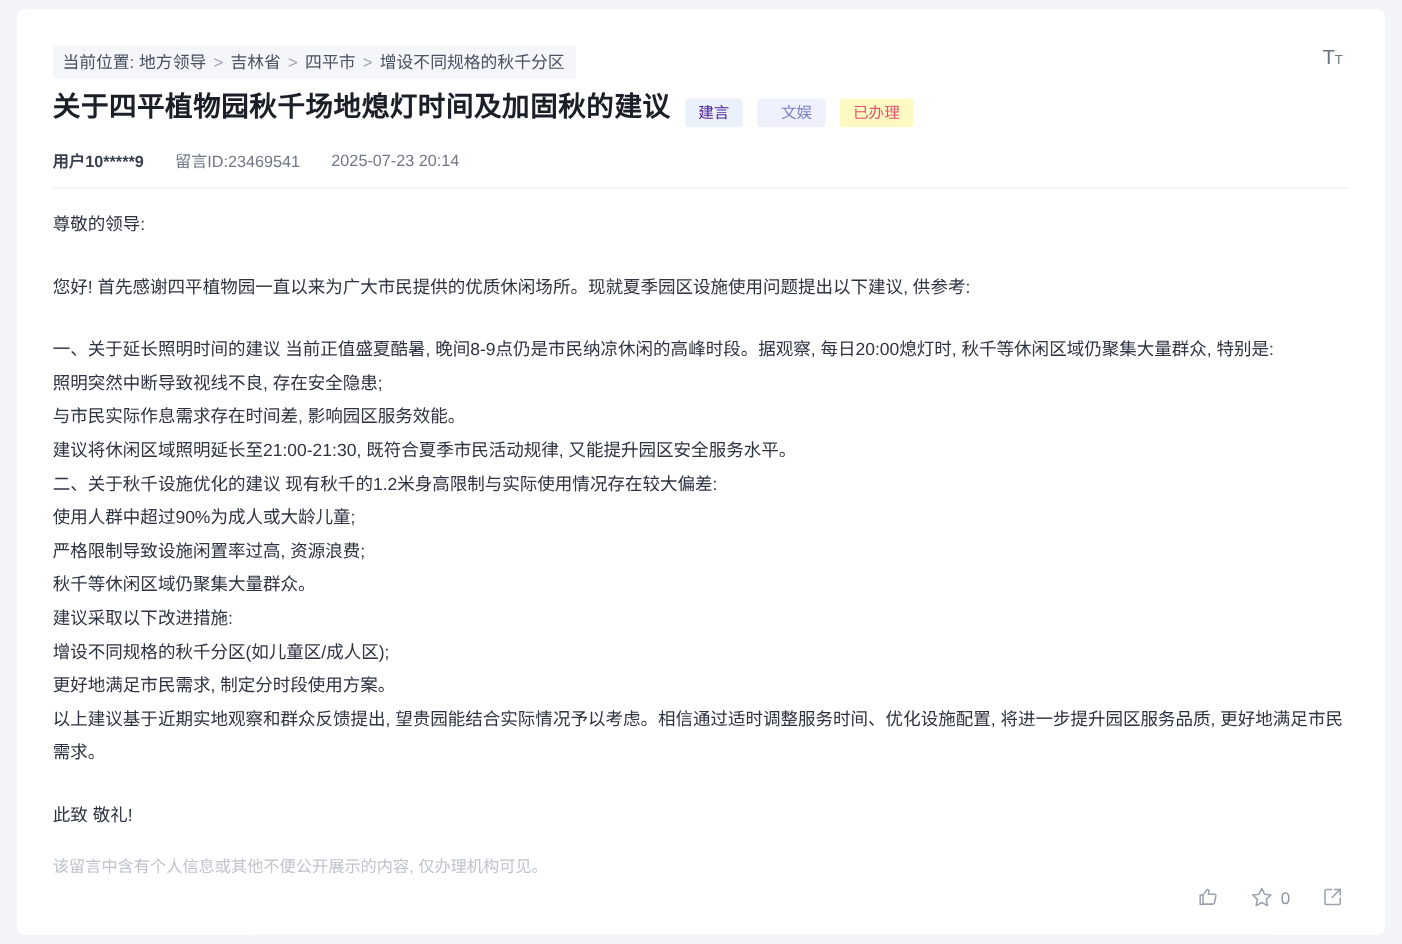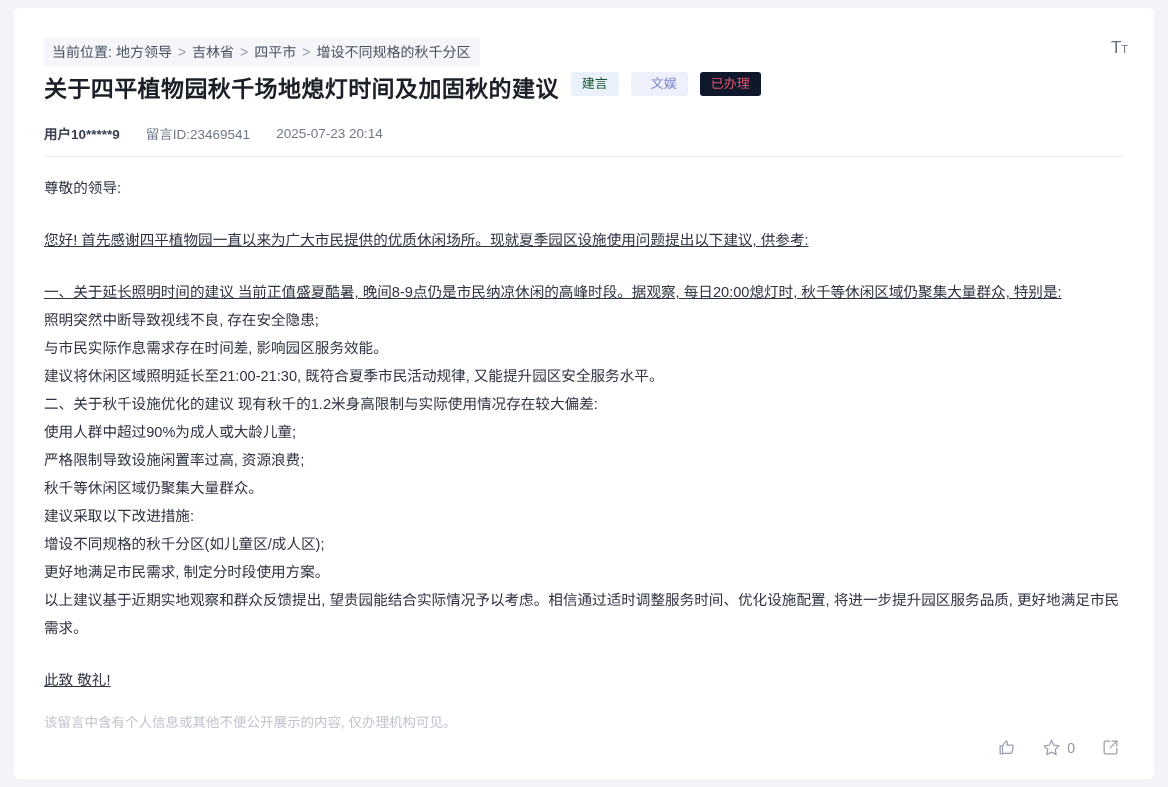--- a/index.html
+++ b/index.html
@@ -55,67 +55,67 @@
 
   
   .font-toggle {
     position: absolute;
     right: 26px;
     top: 28px;
     width: 26px;
     height: 24px;
     color: #6b7280;
     font-size: 17px;
-    text-align: right;
+    text-align: left;
     line-height: 24px;
     cursor: pointer;
     user-select: none;
   }
   .font-toggle .small-t {
     font-size: 11px;
     vertical-align: baseline;
   }
 
   
   .title-row {
     position: absolute;
     left: 30px;
     top: 64px;
     right: 40px;
     display: flex;
-    align-items: flex-start;
+    align-items: flex-end;
   }
   .title {
     font-size: 23px;
     font-weight: bold;
     color: #1b1f27;
     letter-spacing: 0.4px;
     line-height: 34px;
     margin: 0;
   }
   .tag {
     display: inline-block;
     margin-left: 12px;
     font-size: 13px;
     border-radius: 3px;
     padding: 3px 11px;
     line-height: 18px;
     white-space: nowrap;
   }
   .tag-blue {
     background: #eaf1fb;
-    color: #14532d;
+    color: #4c1d95;
   }
   .tag-purple {
     background: #eef0fb;
     color: #7b80c8;
     padding-left: 20px;
   }
   .tag-pink {
-    background: #0f172a;
+    background: #fef9c3;
     color: #e2536f;
   }
 
   
   .meta {
     position: absolute;
     left: 30px;
     top: 115px;
     font-size: 13.5px;
     color: #707886;
@@ -144,21 +144,21 @@
     left: 30px;
     top: 166px;
     width: 1085px;
     font-size: 14.6px;
     color: #2d3340;
     line-height: 28px;
   }
   .body-text p {
     margin: 0;
   }
-  .body-text p.gap { margin-top: 24px; text-decoration: underline; }
+  .body-text p.gap { margin-top: 24px; }
 
   .notice {
     position: absolute;
     left: 30px;
     top: 705px;
     font-size: 13.5px;
     color: #bfc4cd;
     line-height: 20px;
   }
 

